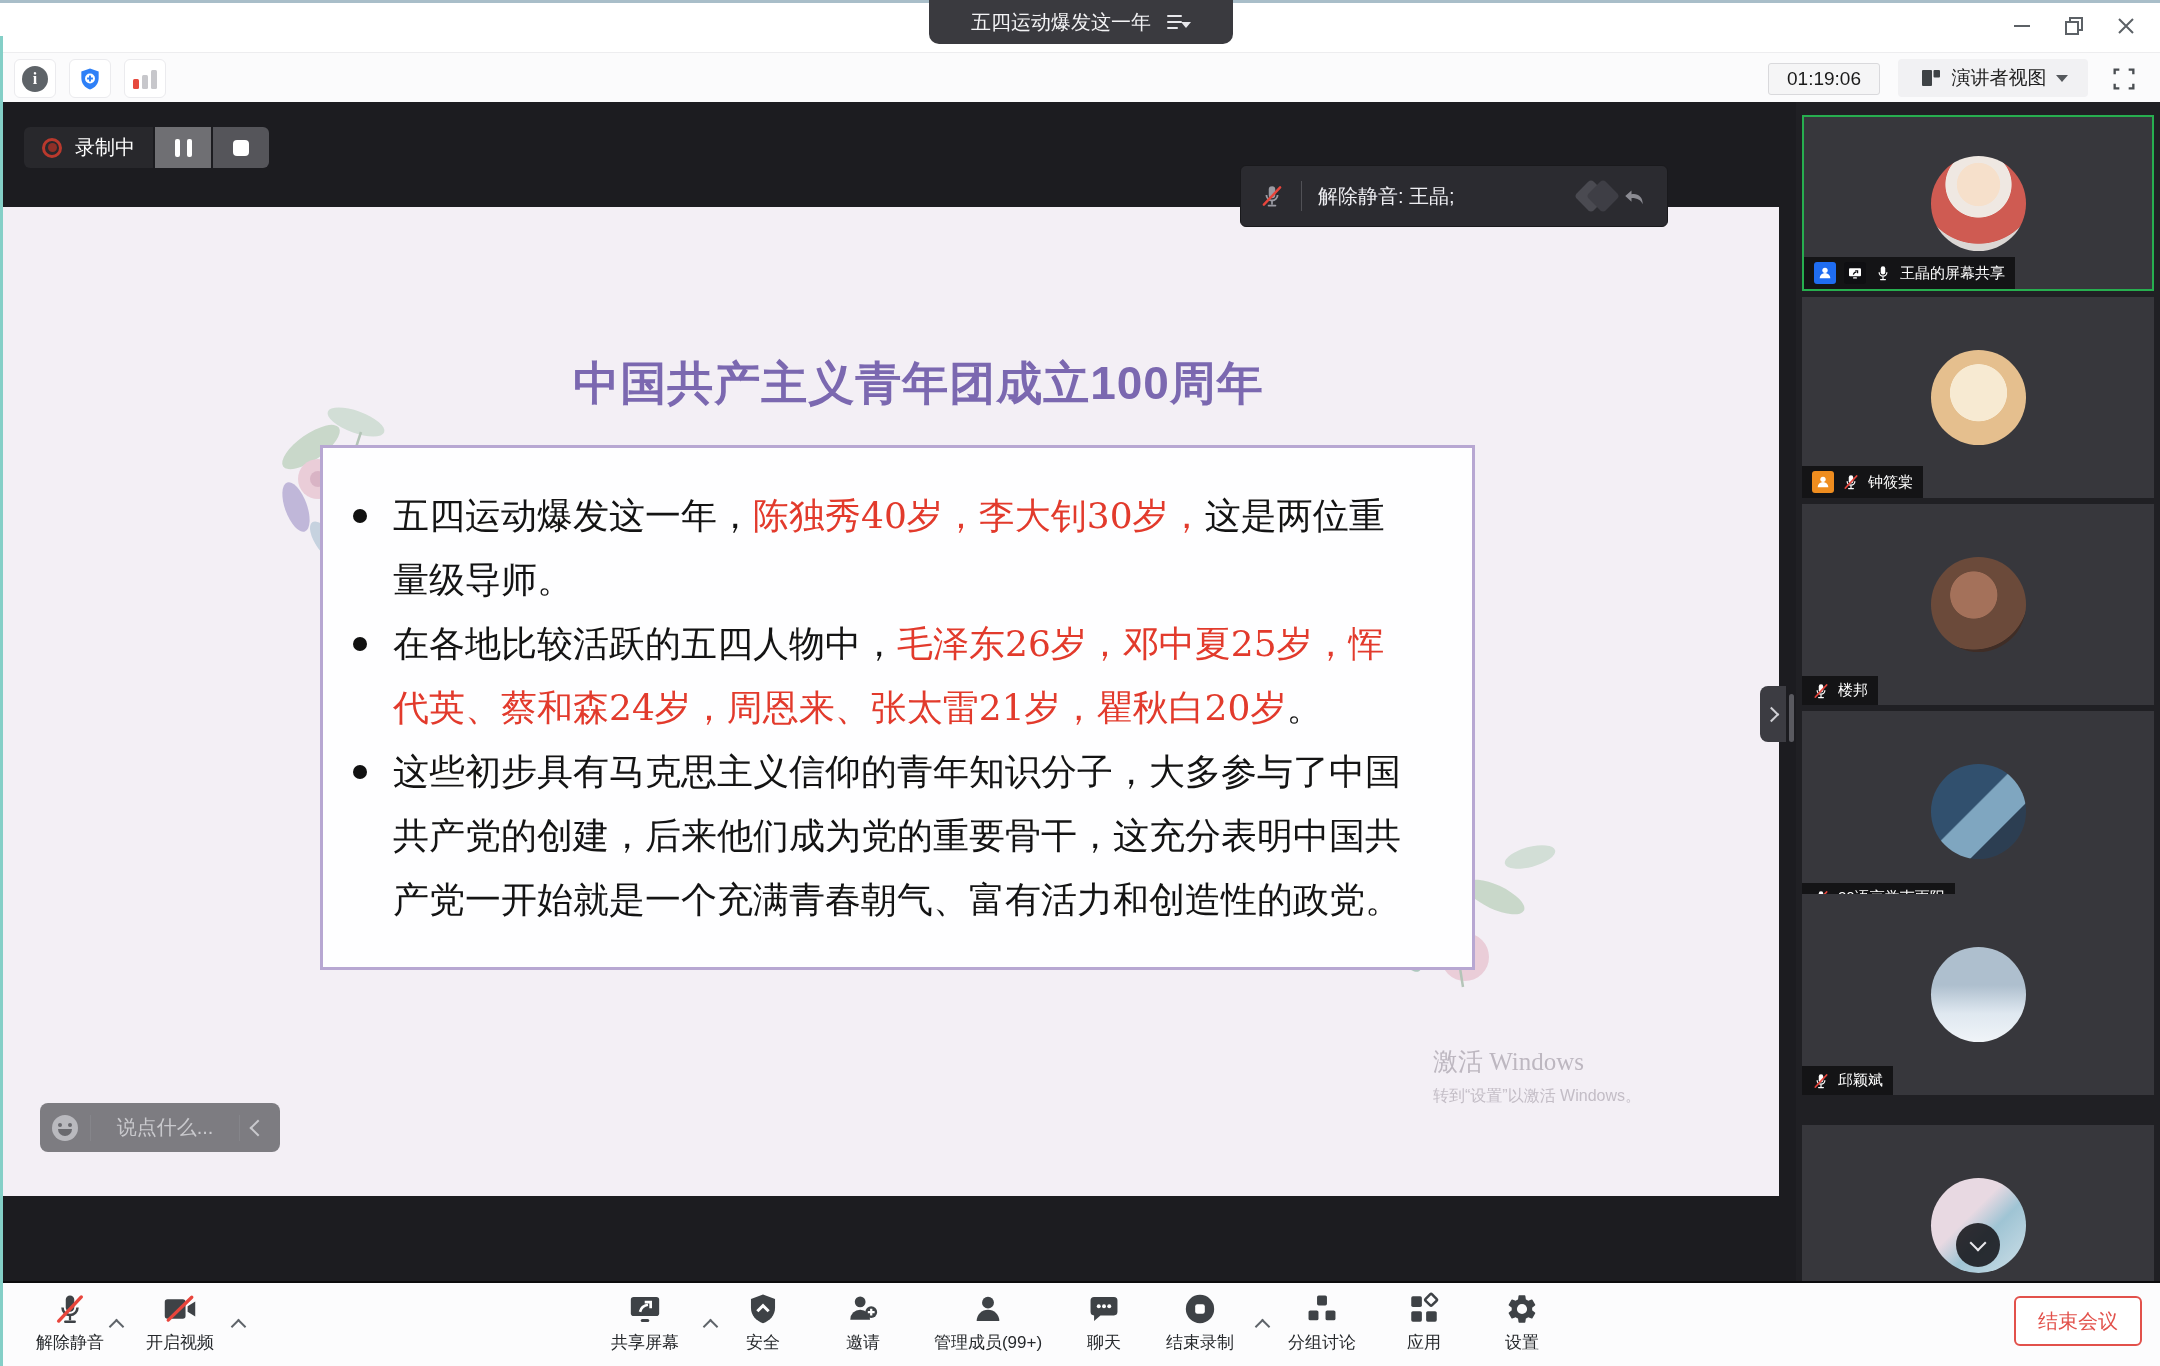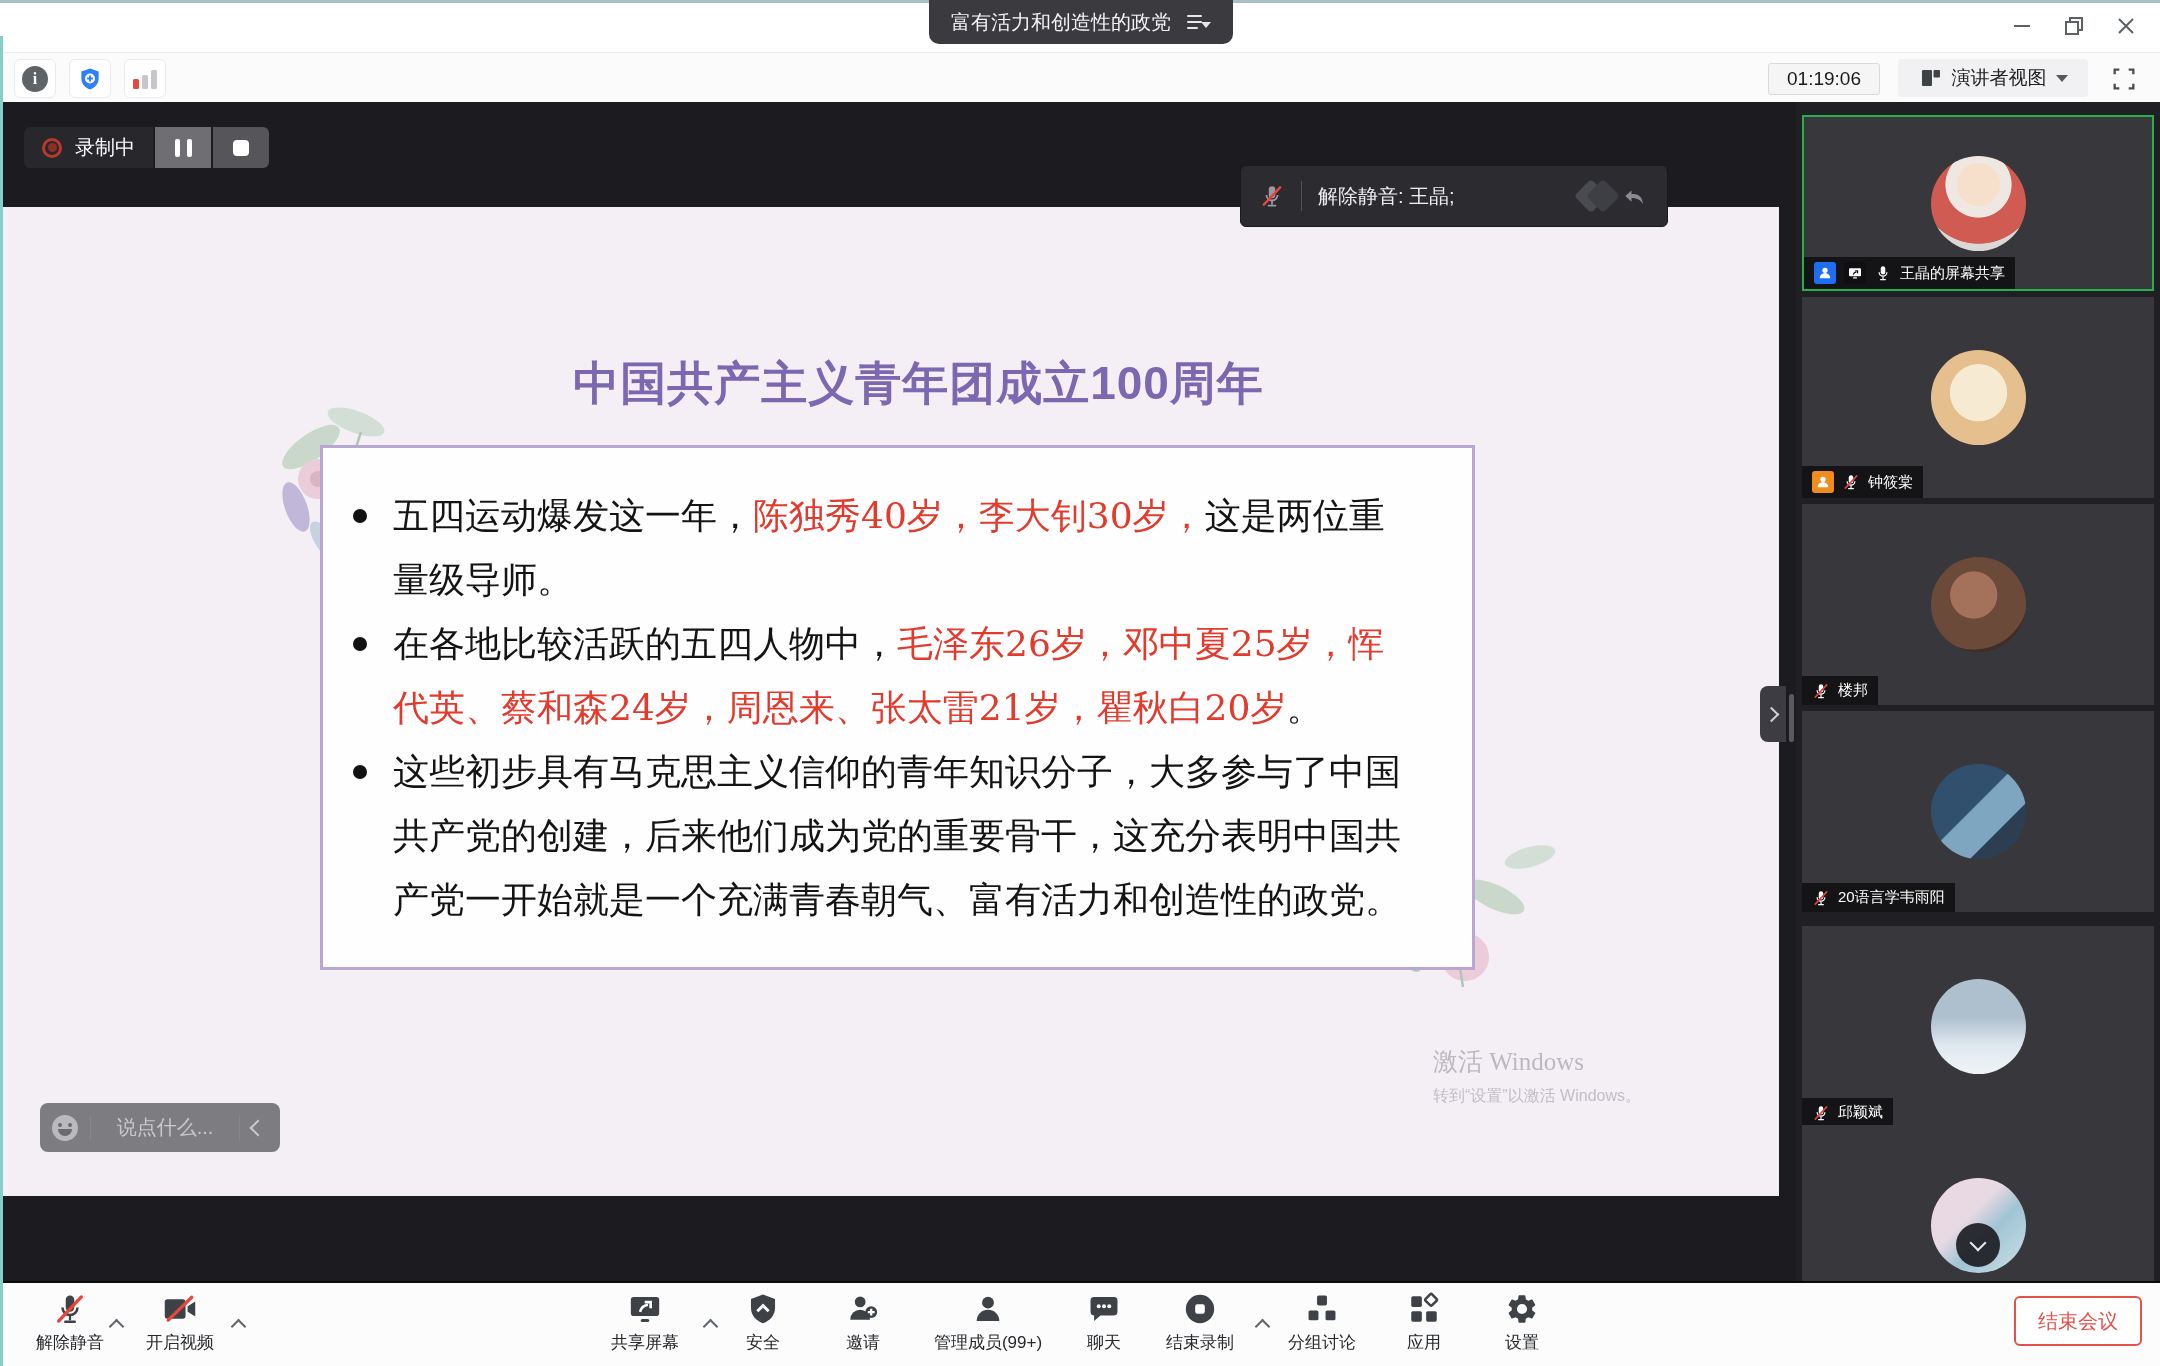--- a/index.html
+++ b/index.html
@@ -160,21 +160,21 @@
       </div>
       <div class="win-btn">
         <svg width="22" height="22" viewBox="0 0 22 22">
             <path d="M4 4l14 14M18 4L4 18" stroke="#5c6166" stroke-width="2"></path>
           </svg>
       </div>
     </div>
   </div>
 
   <div class="watching-banner">
-    <span>富有活力和创造性的政党</span>
+    <span>五四运动爆发这一年</span>
     <span class="banner-menu">
         <i></i>
         <i></i>
         <i></i>
         <b></b>
       </span>
   </div>
 
   <div class="control-row">
     <div class="ctrl-left">
@@ -395,21 +395,21 @@
                 <rect x="11.2" y="16.6" width="1.6" height="3.4"></rect>
                 <rect x="8" y="20" width="8" height="1.6" rx=".8"></rect>
               </g>
             <line x1="4.5" y1="20" x2="19.5" y2="4" stroke="#e8453c" stroke-width="2.4" stroke-linecap="round"></line>
           </svg>
         </span>
         <span>20语言学韦雨阳</span>
       </div>
     </div>
 
-    <div class="tile" style="top:824px;">
+    <div class="tile" style="top:792px;">
       <div class="avatar av5"></div>
       <div class="namebar">
         <span>
           <svg width="18" height="18" viewBox="0 0 24 24">
             <g fill="#fff">
                 <rect x="9" y="3" width="6" height="11" rx="3"></rect>
                 <path d="M6 11a6 6 0 0 0 12 0h-1.7a4.3 4.3 0 0 1-8.6 0z"></path>
                 <rect x="11.2" y="16.6" width="1.6" height="3.4"></rect>
                 <rect x="8" y="20" width="8" height="1.6" rx=".8"></rect>
               </g>

